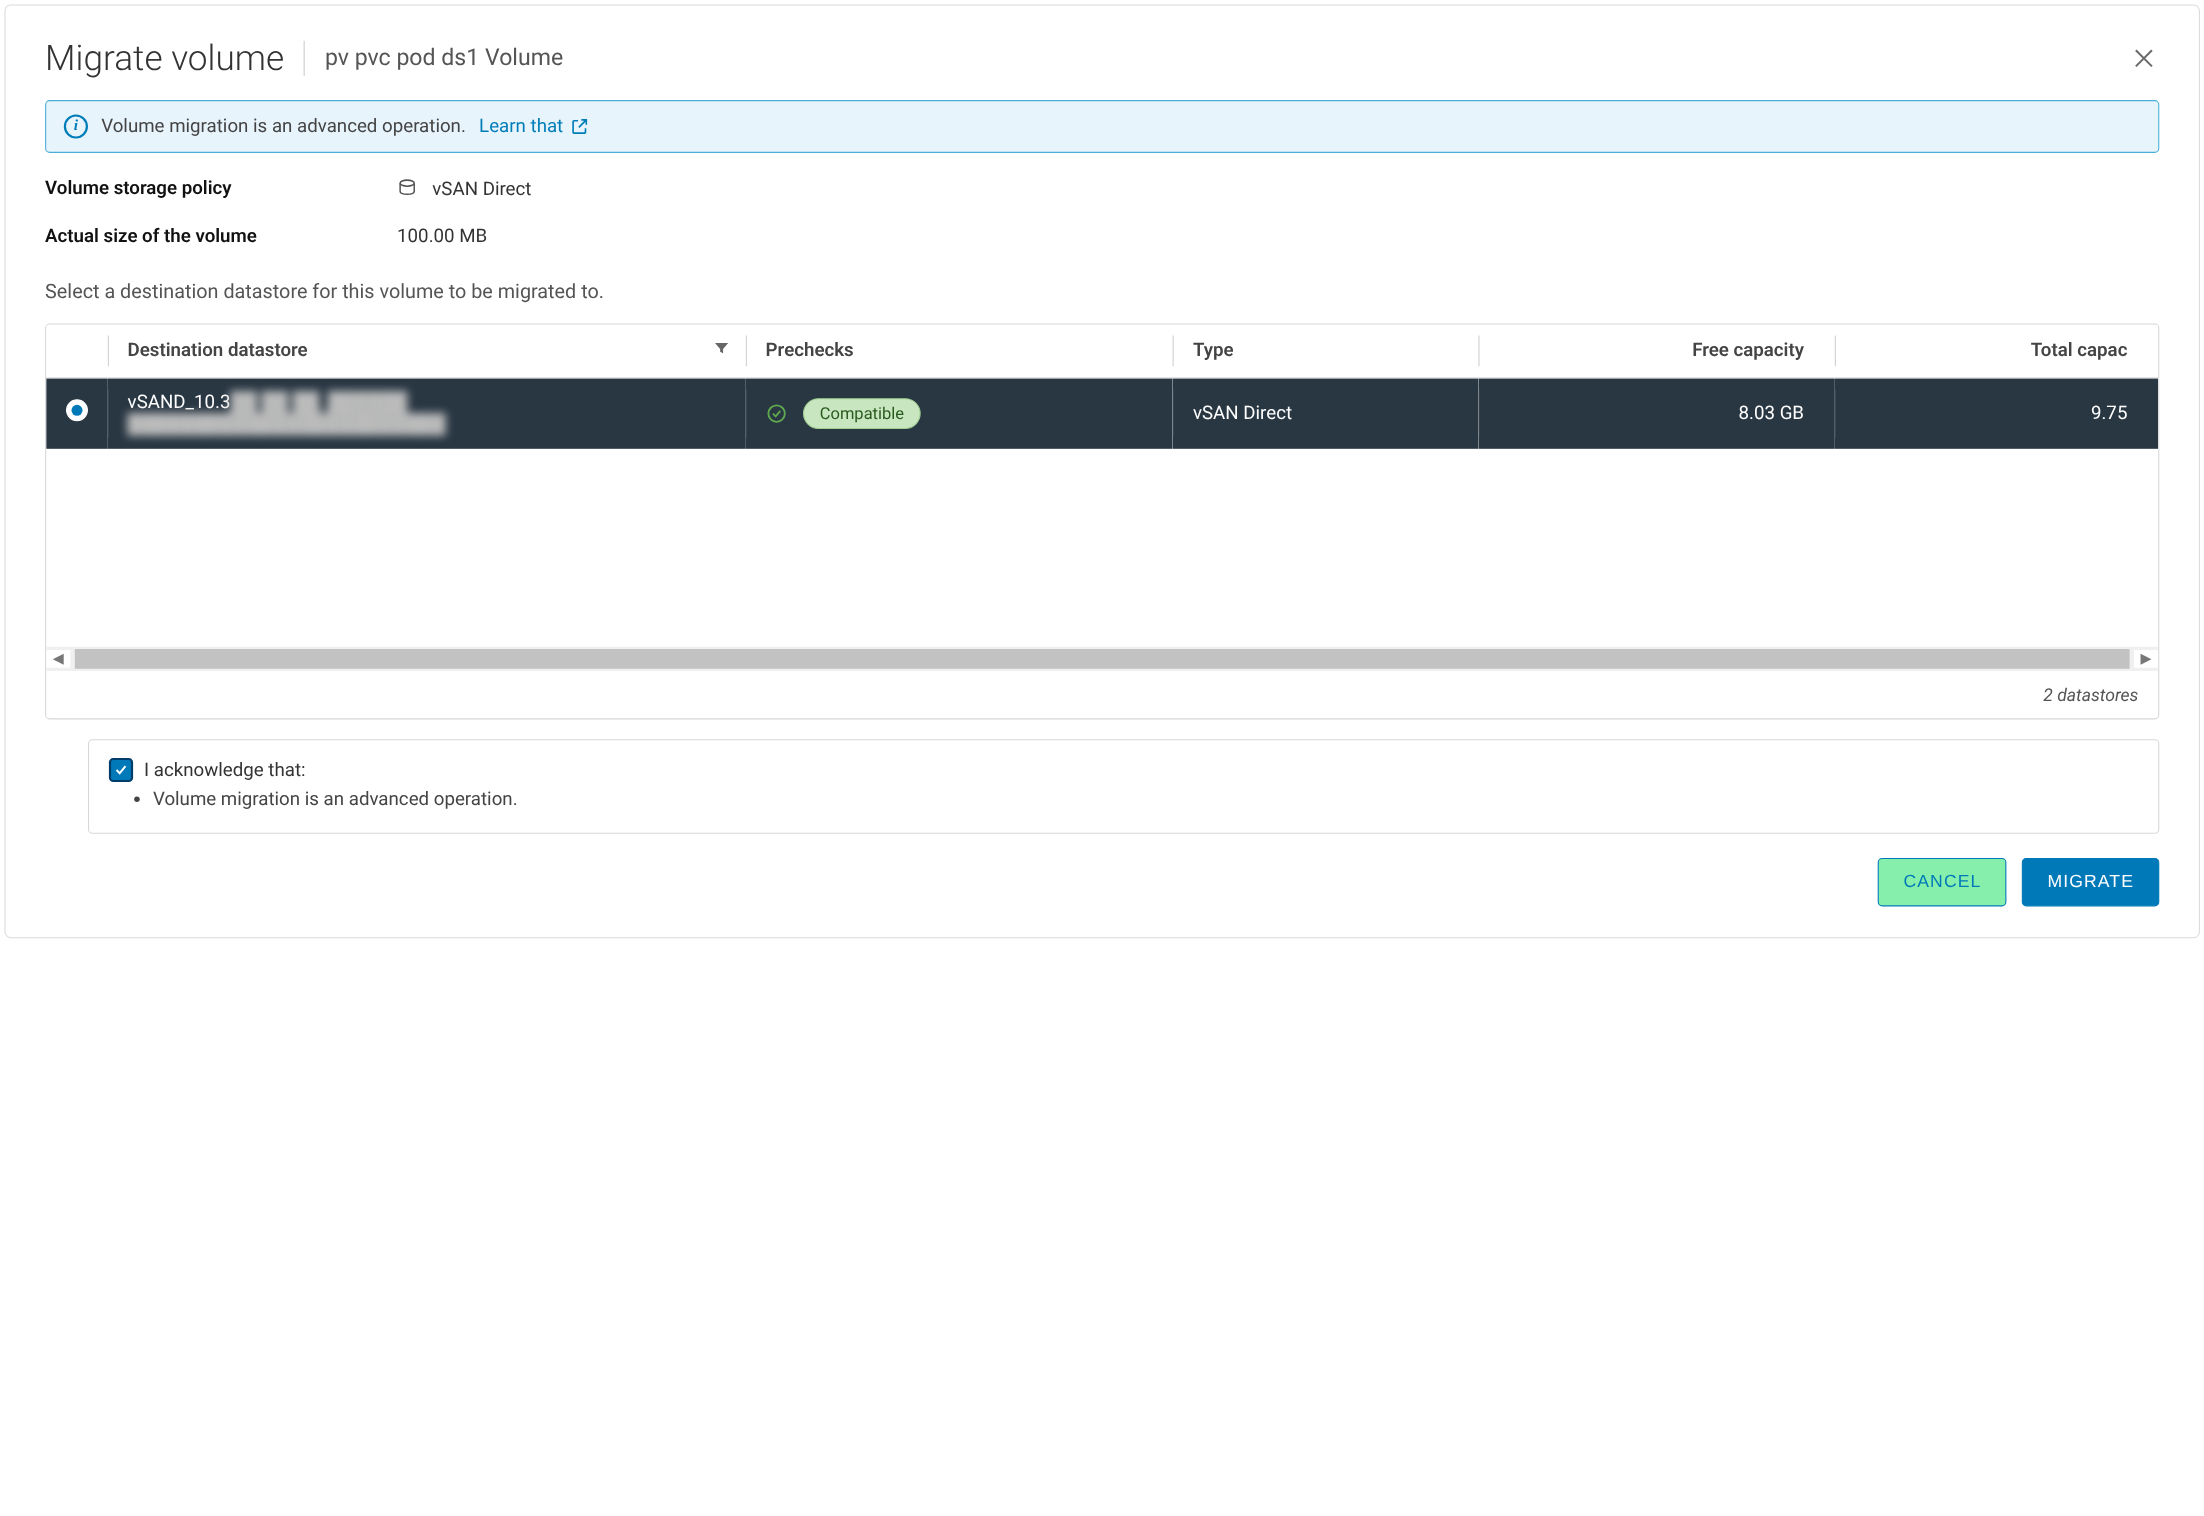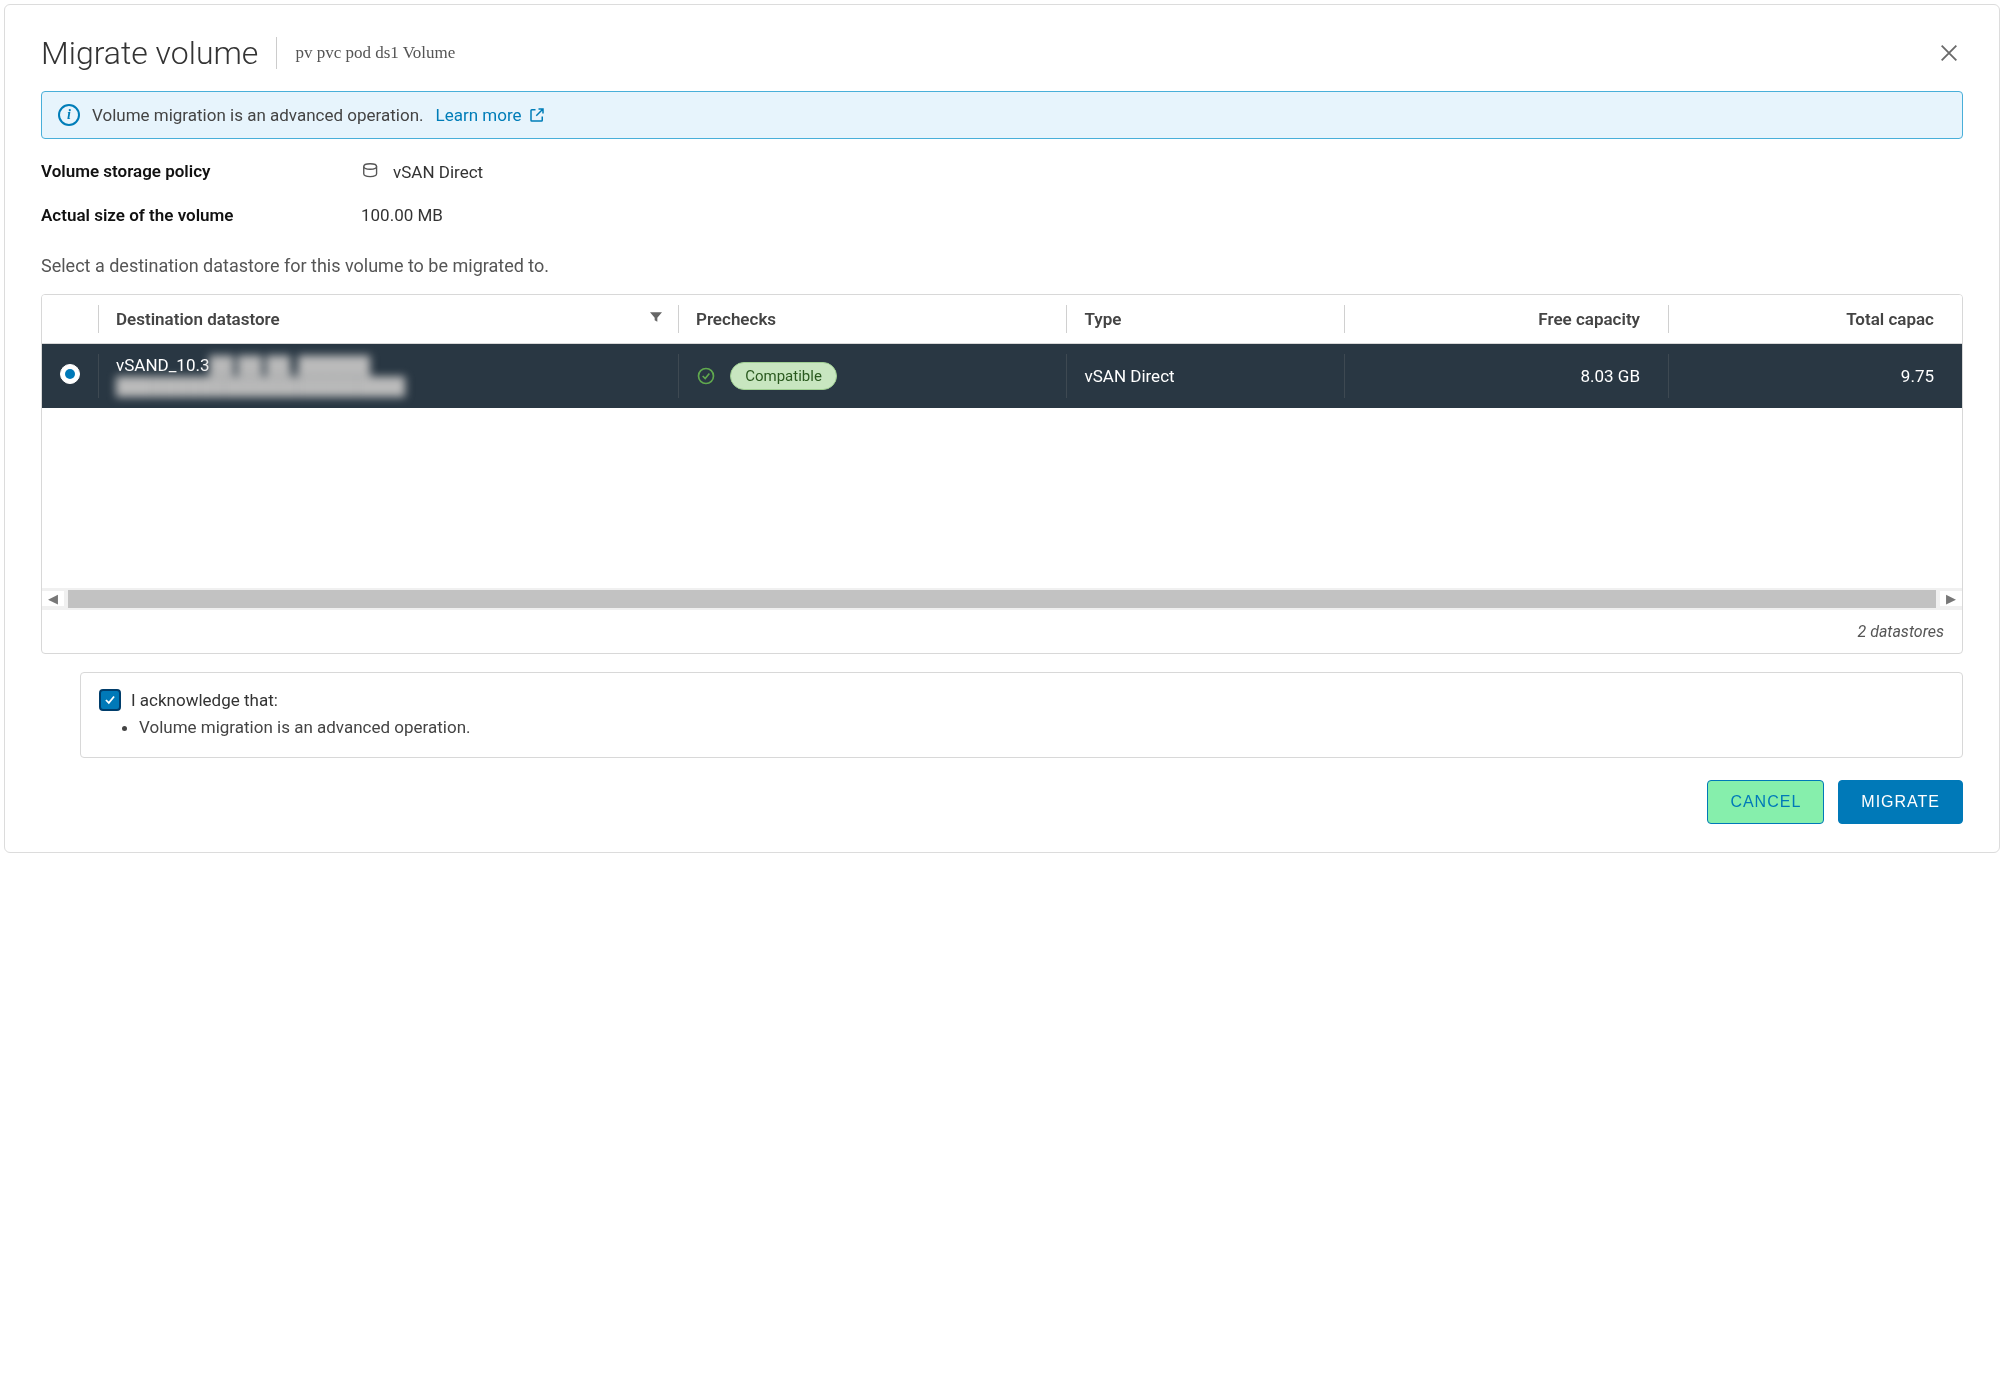--- a/index.html
+++ b/index.html
@@ -24,25 +24,24 @@
   }
   .title {
     font-size: 32px;
     font-weight: 300;
     color: #333;
     padding-right: 18px;
     border-right: 1px solid #ccc;
     line-height: 1;
   }
   .subtitle {
-    font-size: 17px;
+    font-size: 21px;
     color: #555;
     padding-left: 18px;
     font-weight: 400;
-    font-family: Liberation Serif, serif;
   }
   .close-btn {
     margin-left: auto;
     width: 28px;
     height: 28px;
     cursor: pointer;
     display: flex;
     align-items: center;
     justify-content: center;
     color: #6a6a6a;
@@ -265,21 +264,21 @@
       <svg width="22" height="22" viewBox="0 0 24 24" fill="none" stroke="currentColor" stroke-width="2">
           <path d="M4 4 L20 20 M20 4 L4 20"></path>
         </svg>
     </div>
   </div>
 
   <div class="info-banner">
     <span class="info-icon-circle">i</span>
     <span>Volume migration is an advanced operation.</span>
     <a href="#" class="learn-more">
-      <span>Learn more</span>
+      <span>Learn that</span>
       <svg width="18" height="18" viewBox="0 0 24 24" fill="none" stroke="currentColor" stroke-width="2">
           <path d="M14 4h6v6M20 4l-9 9M19 14v5a1 1 0 0 1-1 1H5a1 1 0 0 1-1-1V6a1 1 0 0 1 1-1h5"></path>
         </svg>
     </a>
   </div>
 
   <div class="meta-grid">
     <div class="meta-label">Volume storage policy</div>
     <div class="meta-value">
       <svg class="storage-icon" width="22" height="22" viewBox="0 0 24 24" fill="none" stroke="currentColor" stroke-width="1.5">

